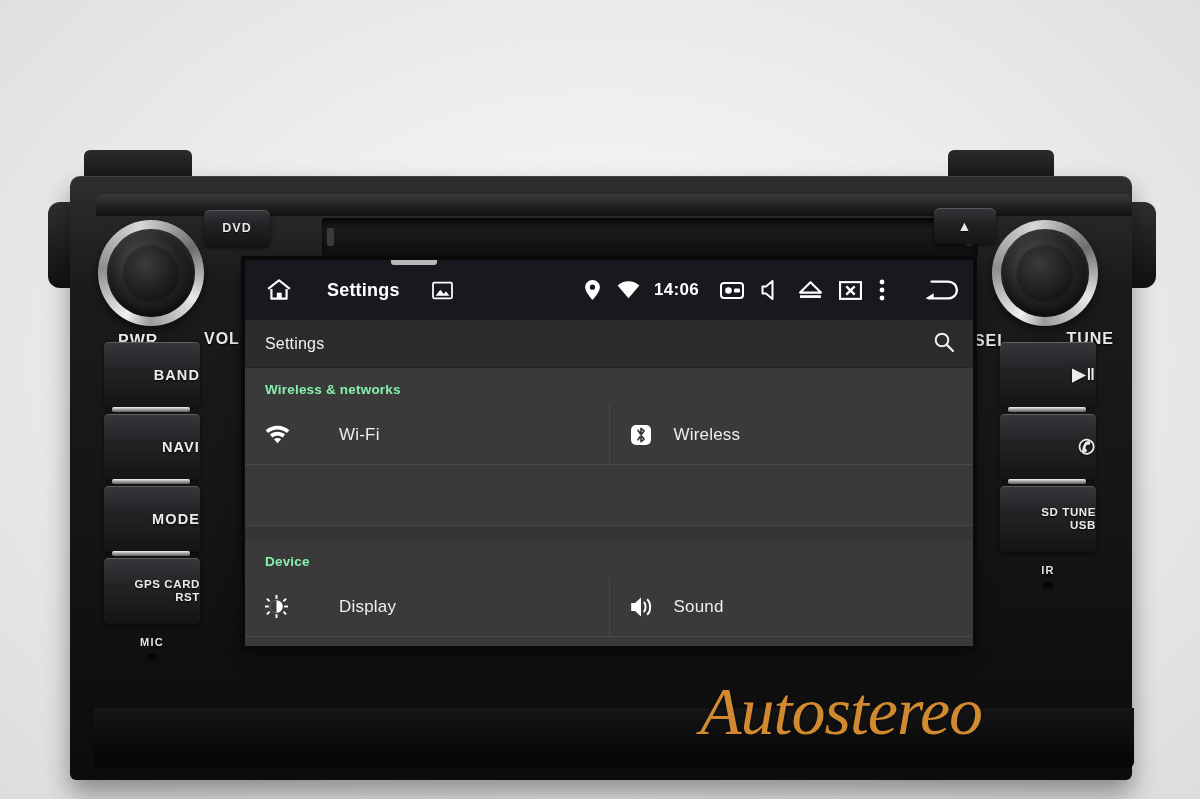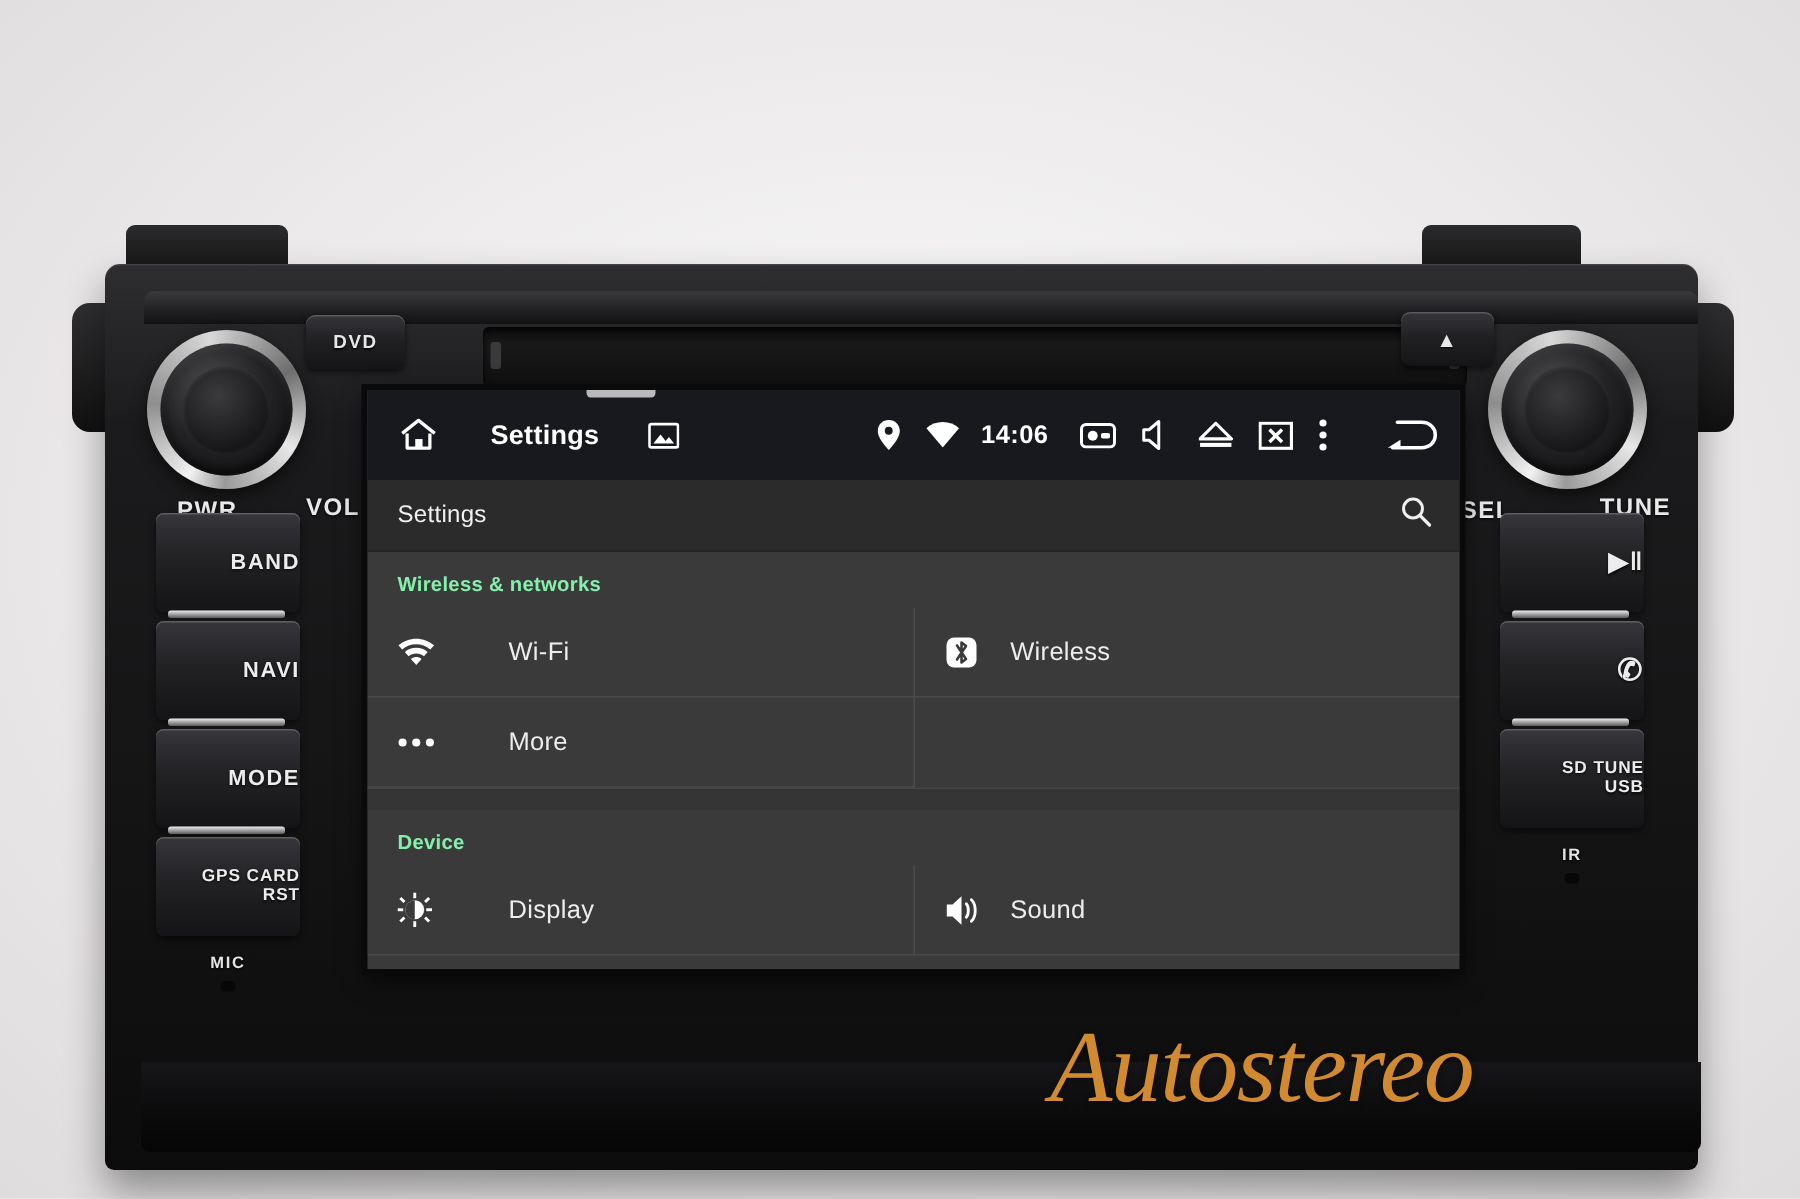--- a/index.html
+++ b/index.html
@@ -381,30 +381,20 @@
               <svg width="22" height="22" viewBox="0 0 22 22">
                 <rect x="1" y="1" width="20" height="20" rx="5" fill="#fff"></rect>
                 <path d="M8 6.3 L14 15.3 L11 17.6 V4.4 L14 6.7 L8 15.7" fill="none" stroke="#3a3a3a" stroke-width="1.7" stroke-linejoin="round" stroke-linecap="round"></path>
               </svg>
             </span>
             <span class="lbl">Wireless</span>
           </div>
         </div>
 
         <div class="grid2">
-          <div class="cell left-cell">
-            <span class="ico">
-              <svg width="26" height="8" viewBox="0 0 26 8">
-                <circle cx="3.4" cy="4" r="2.7" fill="#fff"></circle>
-                <circle cx="12.5" cy="4" r="2.7" fill="#fff"></circle>
-                <circle cx="21.6" cy="4" r="2.7" fill="#fff"></circle>
-              </svg>
-            </span>
-            <span class="lbl">More</span>
-          </div>
           <div class="cell empty">
             <span class="ico"></span>
             <span class="lbl"></span>
           </div>
         </div>
 
         <div class="sect-gap"></div>
 
         <div class="section-head">Device</div>
 

